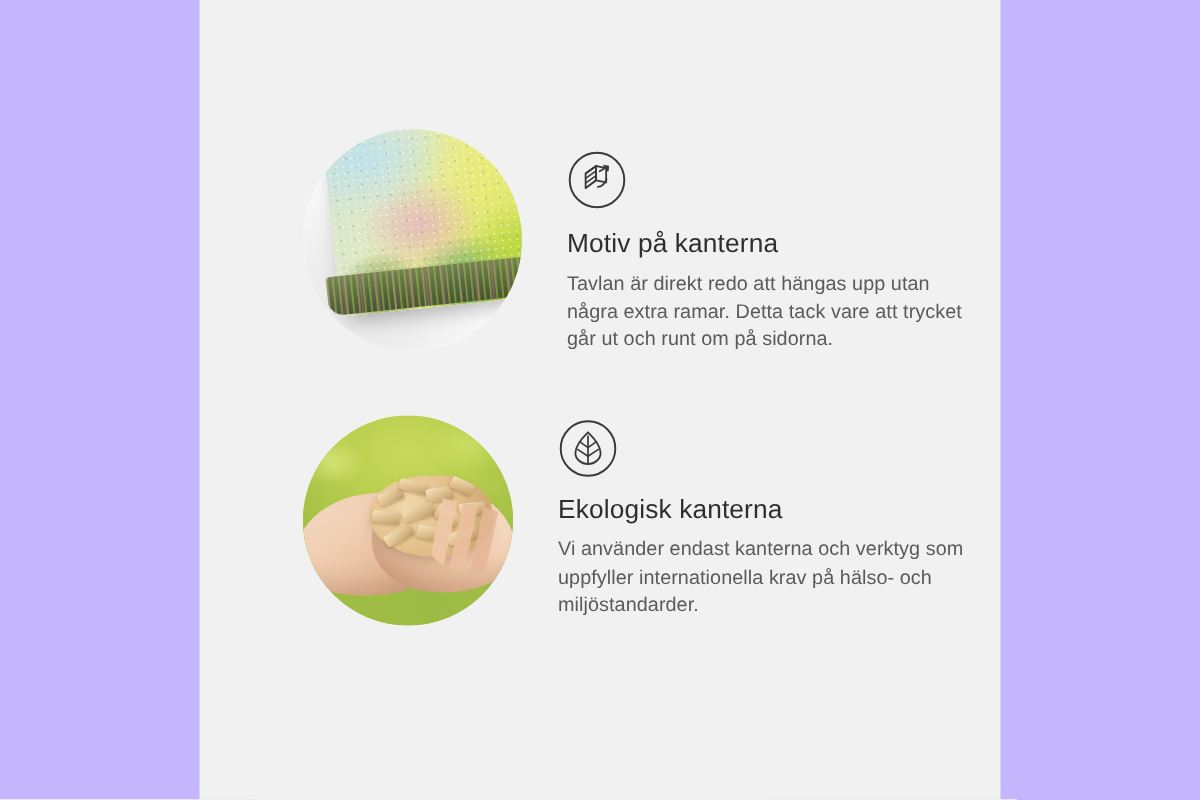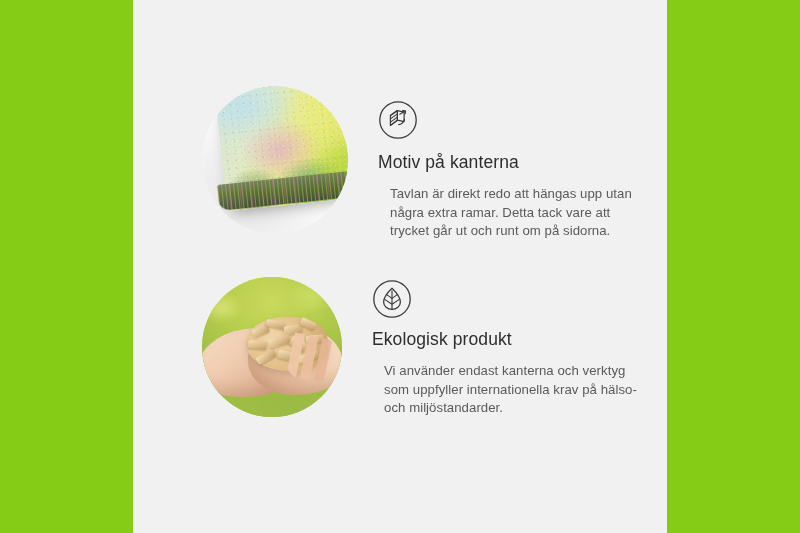--- a/index.html
+++ b/index.html
@@ -14,21 +14,21 @@
     background: #ffffff;
     font-family: "Liberation Sans", "DejaVu Sans", sans-serif;
     overflow: hidden;
   }
 
   
   .canvas {
     position: relative;
     width: 800px;
     height: 533px;
-    background: #84cc16;
+    background: #c4b5fd;
   }
   .panel {
     position: absolute;
     left: 133px;
     top: 0;
     width: 534px;
     height: 533px;
     background: #f1f1f1;
   }
 
@@ -216,21 +216,21 @@
 
   .feat-title {
     margin: 0 0 7px 0;
     font-size: 17.5px;
     line-height: 1.2;
     font-weight: 400;
     color: #2e2e2e;
     letter-spacing: 0.1px;
   }
   .feat-body {
-    margin: 12px;
+    margin: 0;
     font-size: 13.2px;
     line-height: 1.42;
     color: #5a5a5a;
     letter-spacing: 0.05px;
   }
 </style>
 </head>
 <body>
 
 <div class="canvas">
@@ -296,18 +296,18 @@
       <span class="feat-icon feat-icon-2">
         <svg viewBox="0 0 40 40" width="40" height="40" aria-hidden="true">
           <circle cx="20" cy="20" r="18.2" fill="none" stroke="#3a3a3a" stroke-width="1.3"></circle>
           <path d="M20 9.2 C25.6 14.6 28.4 19.0 28.4 23.0 C28.4 27.0 24.6 30.4 20 30.4
                    C15.4 30.4 11.6 27.0 11.6 23.0 C11.6 19.0 14.4 14.6 20 9.2 Z" fill="none" stroke="#3a3a3a" stroke-width="1.25" stroke-linejoin="round"></path>
           <path d="M20 11.4 L20 30.4" fill="none" stroke="#3a3a3a" stroke-width="1.15"></path>
           <path d="M20 19.4 L14.4 15.4 M20 19.4 L25.6 15.4
                    M20 25.2 L13.0 20.6 M20 25.2 L27.0 20.6" fill="none" stroke="#3a3a3a" stroke-width="1.1" stroke-linecap="round"></path>
         </svg>
       </span>
-      <h2 class="feat-title">Ekologisk produkt</h2>
+      <h2 class="feat-title">Ekologisk kanterna</h2>
       <p class="feat-body">Vi använder endast kanterna och verktyg som uppfyller internationella krav på hälso- och miljöstandarder.</p>
     </div>
   </div>
 
 </div>
 
 </body></html>

